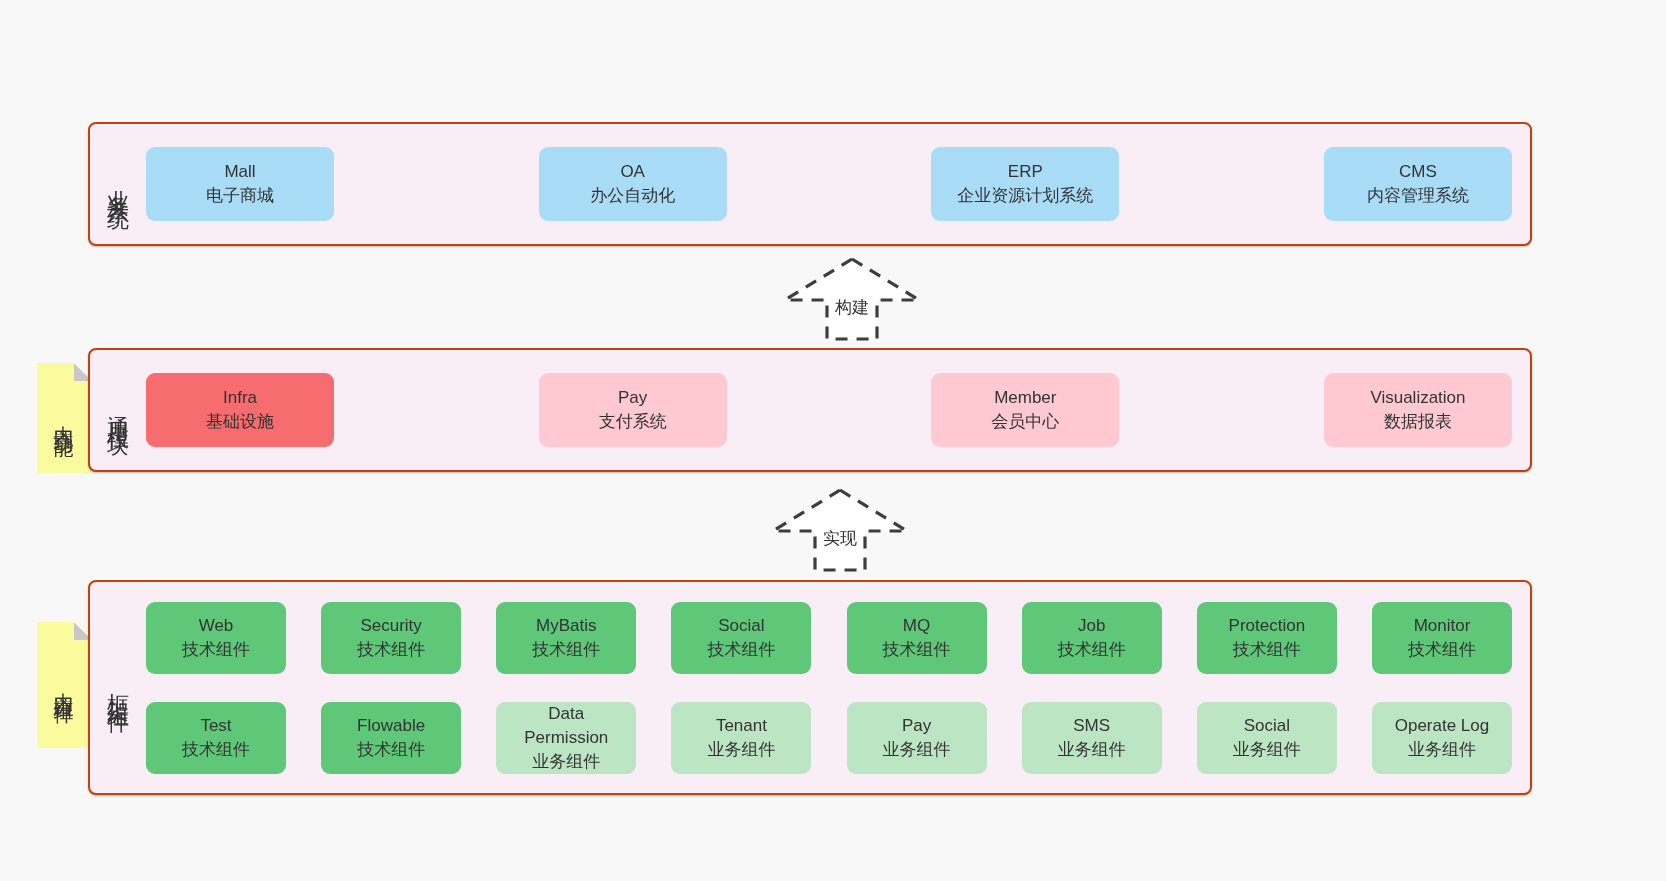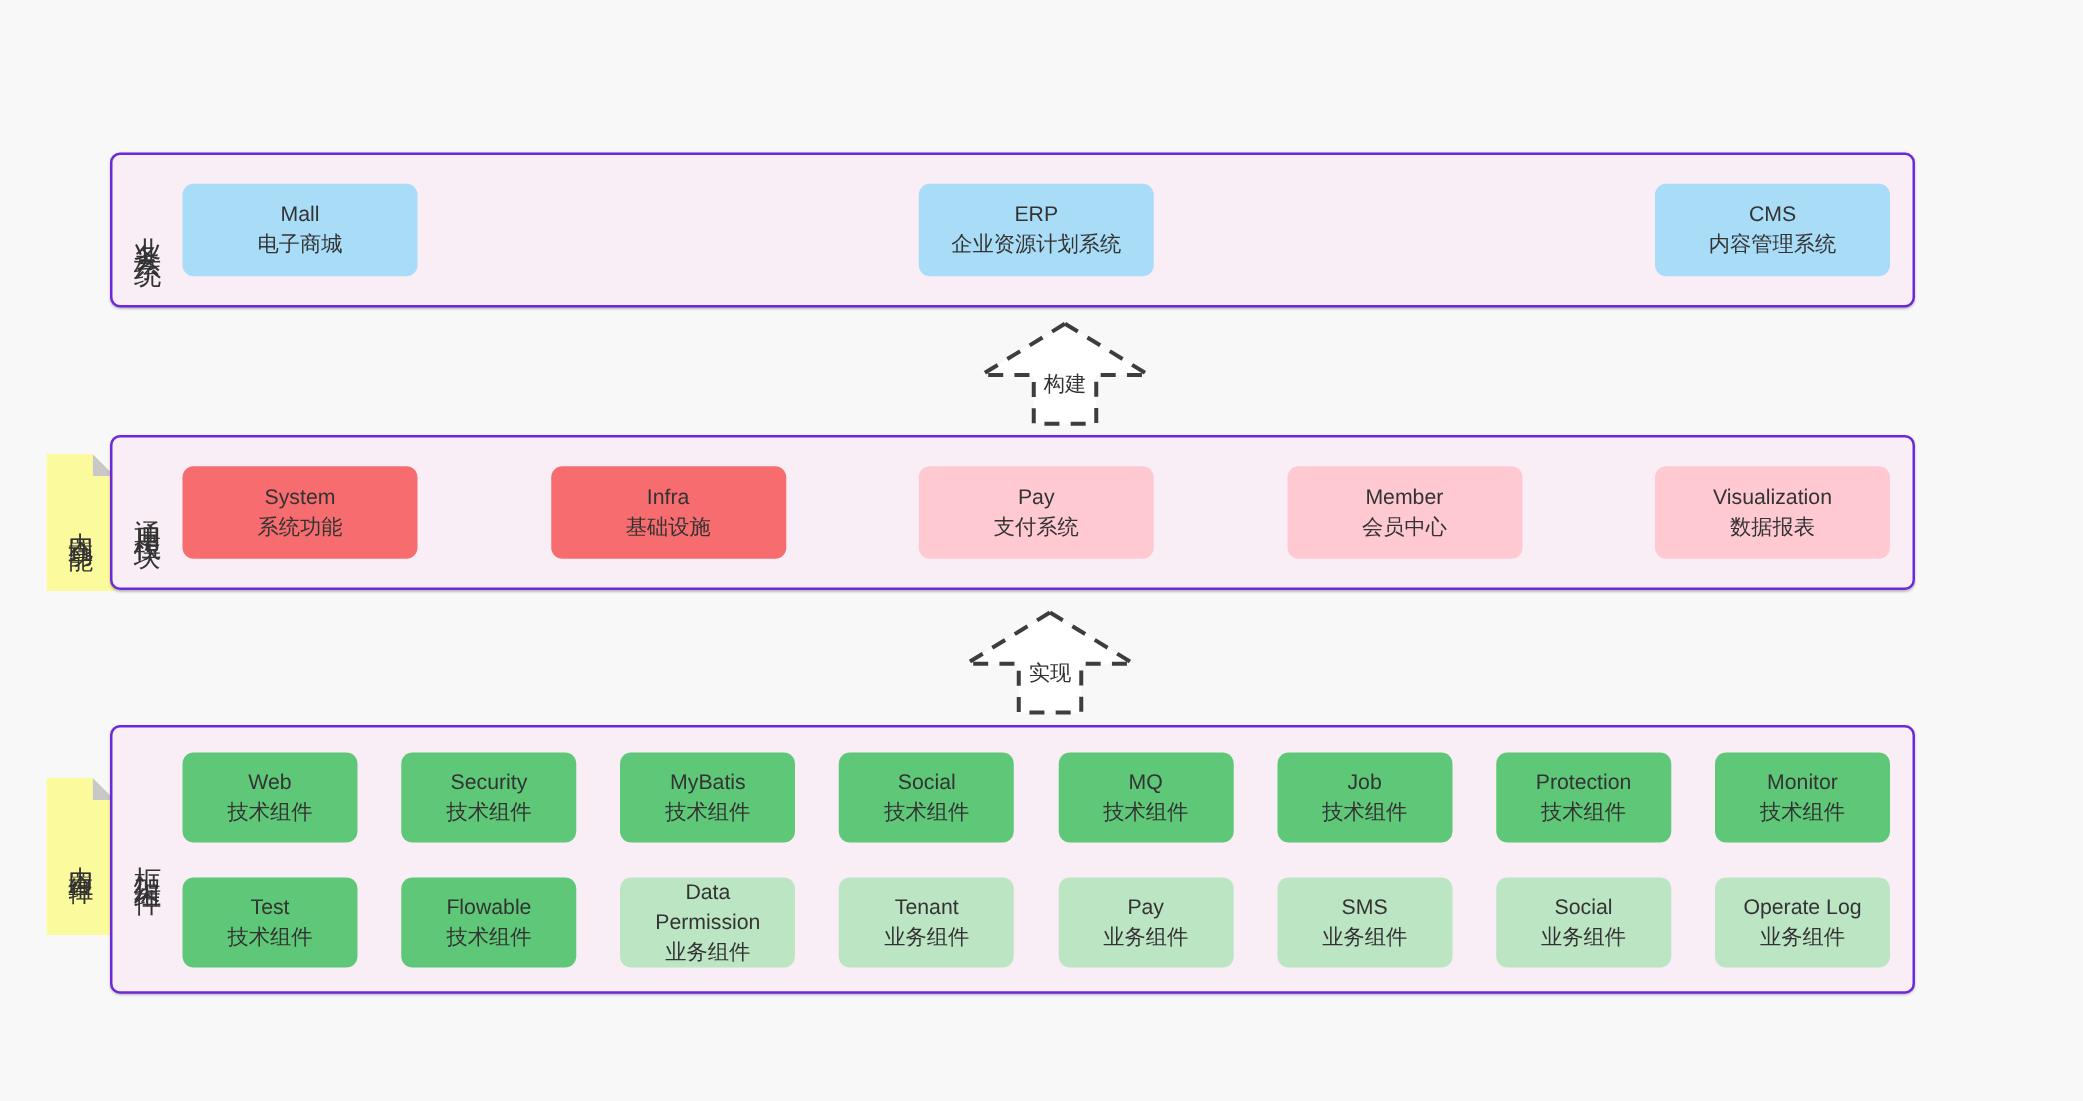--- a/index.html
+++ b/index.html
@@ -11,21 +11,21 @@
     overflow: hidden;
     position: relative;
   }
 
   
   .layer {
     position: absolute;
     left: 88px;
     width: 1444px;
     background: #f9edf6;
-    border: 2px solid #6d28d9;
+    border: 2px solid #c2410c;
     border-radius: 8px;
     display: flex;
     z-index: 2;
     box-shadow: 0 1px 2px rgba(0,0,0,0.25);
   }
   #layer-business   { top: 122px; height: 124px; }
   #layer-modules    { top: 348px; height: 124px; }
   #layer-components { top: 580px; height: 215px; }
 
   .layer-label {
@@ -128,20 +128,24 @@
 <body>
 
 <section class="layer" id="layer-business">
   <div class="layer-label">业务系统</div>
   <div class="box-row">
     <div class="box w-lg c-blue">
       <span class="name">Mall</span>
       <span class="desc">电子商城</span>
     </div>
     <div class="box w-lg c-blue">
+      <span class="name">OA</span>
+      <span class="desc">办公自动化</span>
+    </div>
+    <div class="box w-lg c-blue">
       <span class="name">ERP</span>
       <span class="desc">企业资源计划系统</span>
     </div>
     <div class="box w-lg c-blue">
       <span class="name">CMS</span>
       <span class="desc">内容管理系统</span>
     </div>
   </div>
 </section>
 
@@ -154,24 +158,20 @@
 
 <div class="sticky" id="sticky-features">
   <span class="fold"></span>
   <span class="sticky-text">内置功能</span>
 </div>
 
 <section class="layer" id="layer-modules">
   <div class="layer-label">通用模块</div>
   <div class="box-row">
     <div class="box w-lg c-red">
-      <span class="name">System</span>
-      <span class="desc">系统功能</span>
-    </div>
-    <div class="box w-lg c-red">
       <span class="name">Infra</span>
       <span class="desc">基础设施</span>
     </div>
     <div class="box w-lg c-pink">
       <span class="name">Pay</span>
       <span class="desc">支付系统</span>
     </div>
     <div class="box w-lg c-pink">
       <span class="name">Member</span>
       <span class="desc">会员中心</span>

